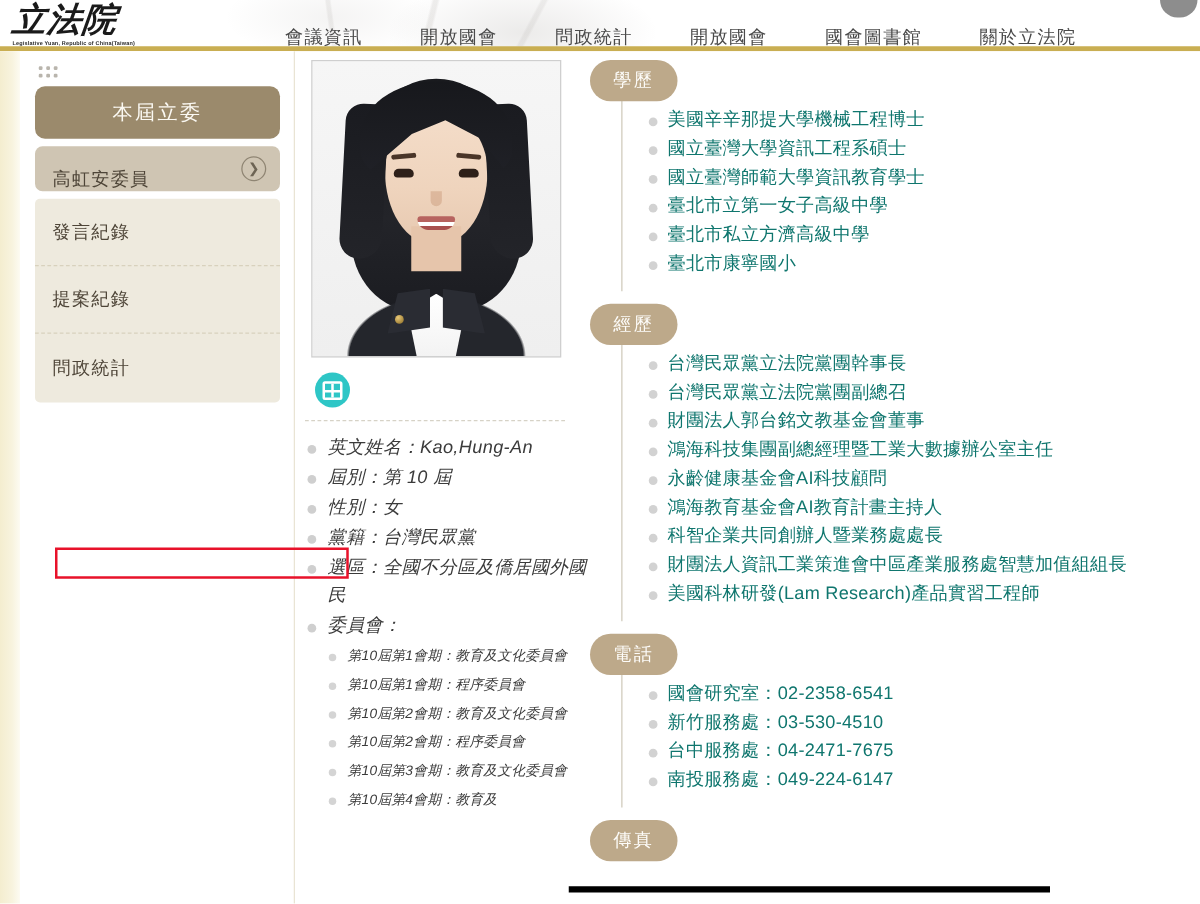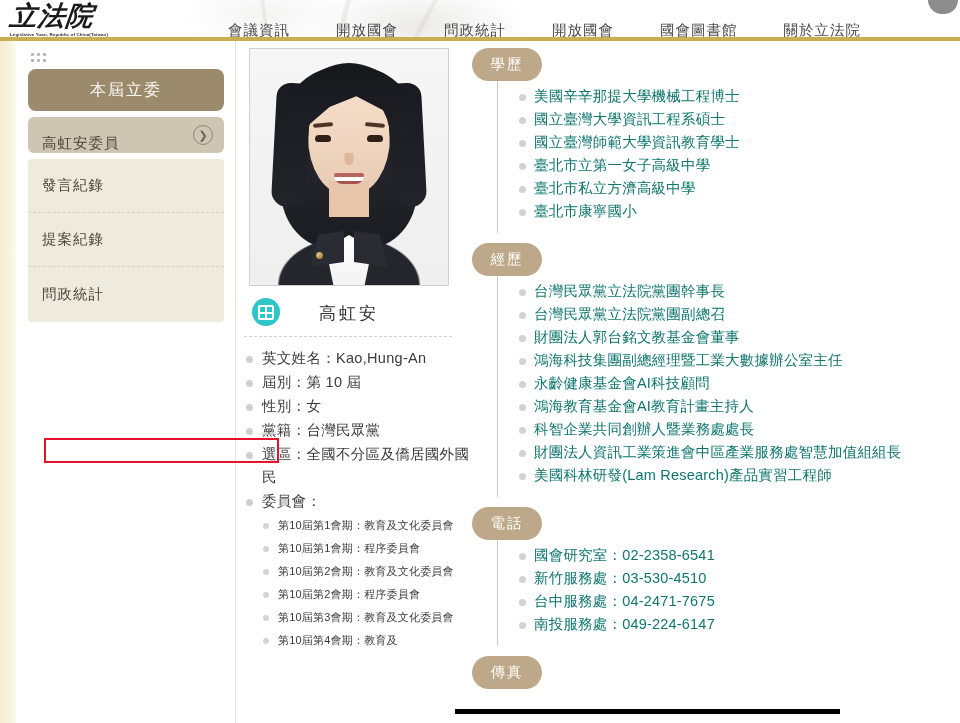--- a/index.html
+++ b/index.html
@@ -199,21 +199,21 @@
   .party-badge .glyph:after {
     content:""; position:absolute; left: 5px; top: 0; width: 2px; height: 11px; background:#fff;
   }
   .person-name {
     width: 100%; text-align: center; font-size: 17px; color: #2f2f2f; letter-spacing: 3px;
   }
   .dashed-sep {
     width: 208px; margin-left: 4px; border-top: 1px dashed #d6d2c6; margin-top: 4px;
   }
 
-  .info-list { margin-top: 10px; margin-left: 4px; width: 226px; }
+  .info-list { margin-top: 10px; margin-left: 4px; width: 226px; font-style: italic; }
   .info-li {
     position: relative; padding-left: 18px; font-size: 14.5px; line-height: 23px;
     color: #3b3b3b; letter-spacing: .3px; margin-bottom: 1px;
   }
   .info-li:before {
     content:""; position:absolute; left: 2px; top: 9px; width: 7px; height: 7px;
     border-radius: 50%; background: #cfcfcf;
   }
   .sub-list { margin-top: 1px; margin-left: 18px; }
   .sub-li {
@@ -330,21 +330,20 @@
         <div class="collar-l"></div>
         <div class="collar-r"></div>
         <div class="pin"></div>
       </div>
     </div>
 
     <div class="name-row">
       <div class="party-badge">
         <span class="glyph"></span>
       </div>
-      <div class="person-name">高虹安</div>
     </div>
     <div class="dashed-sep"></div>
 
     <div class="info-list">
       <div class="info-li">英文姓名：Kao,Hung-An</div>
       <div class="info-li">屆別：第 10 屆</div>
       <div class="info-li">性別：女</div>
       <div class="info-li">黨籍：台灣民眾黨</div>
       <div class="info-li">選區：全國不分區及僑居國外國民</div>
       <div class="info-li">委員會：</div>

